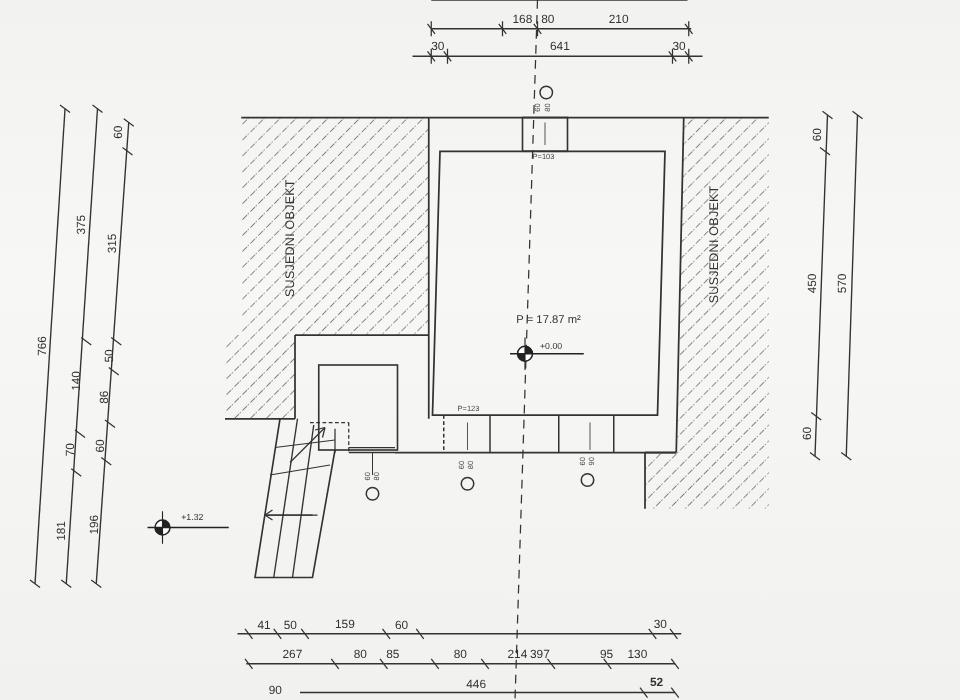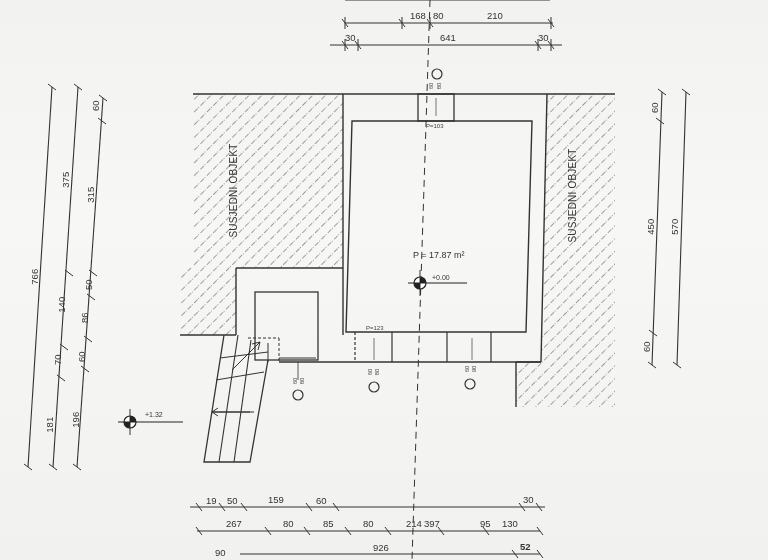--- a/index.html
+++ b/index.html
@@ -199,37 +199,37 @@
     </g>
   </svg>
 
   <span class="dim-text" style="left:369px; top:11px;margin-left:41px;">168</span>
   <span class="dim-text" style="left:433px; top:11px;">80</span>
   <span class="dim-text" style="left:487px; top:11px;">210</span>
   <span class="dim-text" style="left:345px; top:33px;">30</span>
   <span class="dim-text" style="left:440px; top:33px;">641</span>
   <span class="dim-text" style="left:538px; top:33px;">30</span>
 
-  <span class="dim-text" style="left:206px; top:496px;">19</span>
+  <span class="dim-text" style="left:206px; top:496px;">41</span>
   <span class="dim-text" style="left:227px; top:496px;">50</span>
   <span class="dim-text" style="left:268px; top:495px;">159</span>
   <span class="dim-text" style="left:316px; top:496px;">60</span>
   <span class="dim-text" style="left:424px; top:495px;margin-top:24px;">397</span>
   <span class="dim-text" style="left:523px; top:495px;">30</span>
 
   <span class="dim-text" style="left:226px; top:519px;">267</span>
   <span class="dim-text" style="left:283px; top:519px;">80</span>
-  <span class="dim-text" style="left:323px; top:519px;">85</span>
+  <span class="dim-text" style="left:309px; top:519px;">85</span>
   <span class="dim-text" style="left:363px; top:519px;">80</span>
   <span class="dim-text" style="left:406px; top:519px;">214</span>
   <span class="dim-text" style="left:480px; top:519px;">95</span>
   <span class="dim-text" style="left:502px; top:519px;">130</span>
 
   <span class="dim-text" style="left:215px; top:548px;">90</span>
-  <span class="dim-text" style="left:373px; top:543px;">926</span>
+  <span class="dim-text" style="left:373px; top:543px;">446</span>
   <span class="dim-text" style="left:520px; top:542px;font-weight:bold;">52</span>
 
   <span class="dim-text v" style="left:27px; top:272px;">766</span>
   <span class="dim-text v" style="left:58px; top:175px;">375</span>
   <span class="dim-text v" style="left:54px; top:300px;">140</span>
   <span class="dim-text v" style="left:52px; top:355px;">70</span>
   <span class="dim-text v" style="left:42px; top:420px;">181</span>
   <span class="dim-text v" style="left:90px; top:101px;">60</span>
   <span class="dim-text v" style="left:83px; top:190px;">315</span>
   <span class="dim-text v" style="left:83px; top:280px;">50</span>

